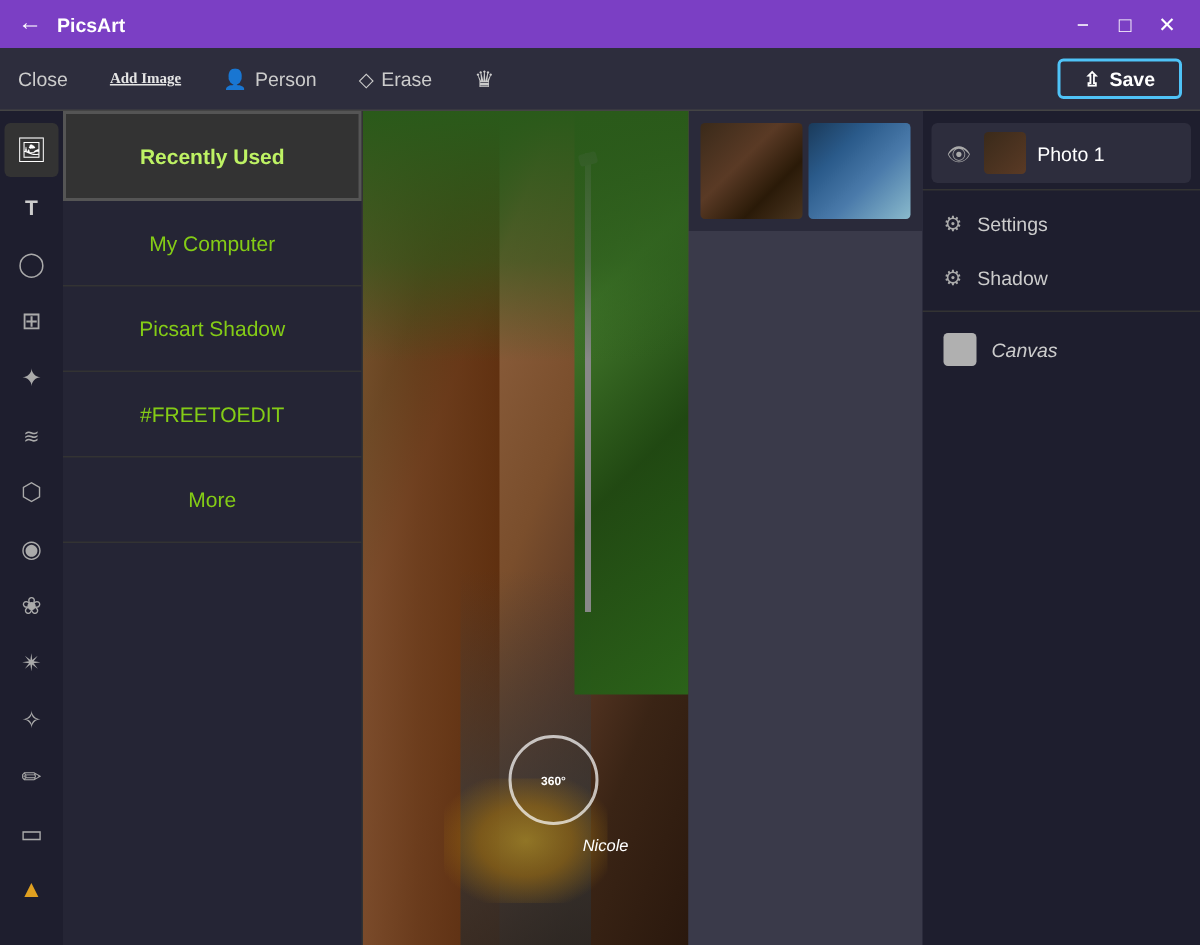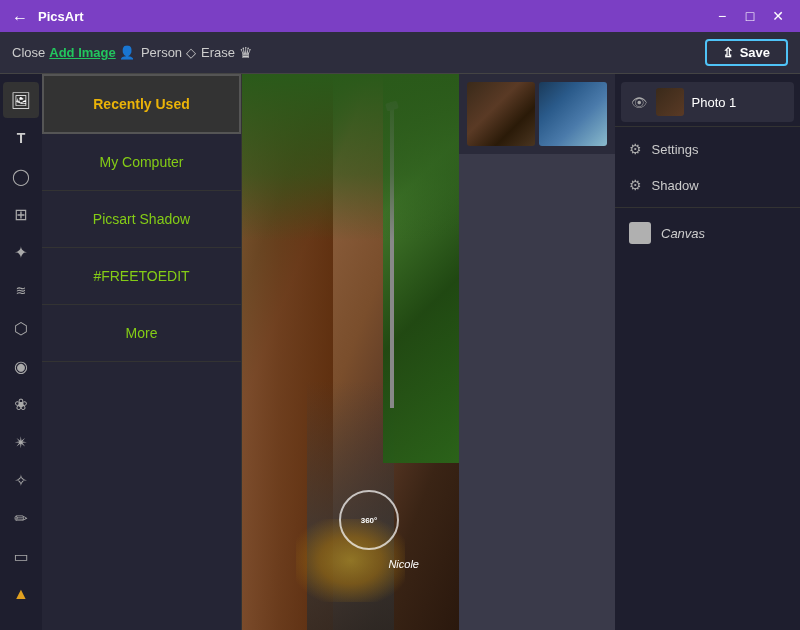--- a/index.html
+++ b/index.html
@@ -50,35 +50,36 @@
       text-align: center;
     }
 
     
     .toolbar {
       height: 42px;
       background: #2d2d3d;
       display: flex;
       align-items: center;
       padding: 0 12px;
-      gap: 4px;
+      gap: 28px;
       flex-shrink: 0;
       border-bottom: 1px solid #444;
     }
     .toolbar-close {
       color: #ccc;
       font-size: 13px;
       cursor: pointer;
     }
     .toolbar-add-image {
-      color: #22c55e;
-      font-size: 13px;
+      color: #e5e5e5;
+      font-size: 10px;
       font-weight: 600;
       text-decoration: underline;
       cursor: pointer;
+      font-family: Liberation Serif, serif;
     }
     .toolbar-person {
       display: flex;
       align-items: center;
       gap: 5px;
       color: #ccc;
       font-size: 13px;
       cursor: pointer;
     }
     .toolbar-erase {
@@ -158,21 +159,21 @@
       font-size: 14px;
       cursor: pointer;
       border-bottom: 1px solid #333;
       display: flex;
       align-items: center;
       justify-content: center;
       text-align: center;
     }
     .panel-menu-item.active {
       background: #333;
-      color: #eab308;
+      color: #bef264;
       font-weight: 600;
       border: 2px solid #555;
     }
 
     
     .canvas-area {
       flex: 1;
       background: #3a3a4a;
       display: flex;
       flex-direction: row;

